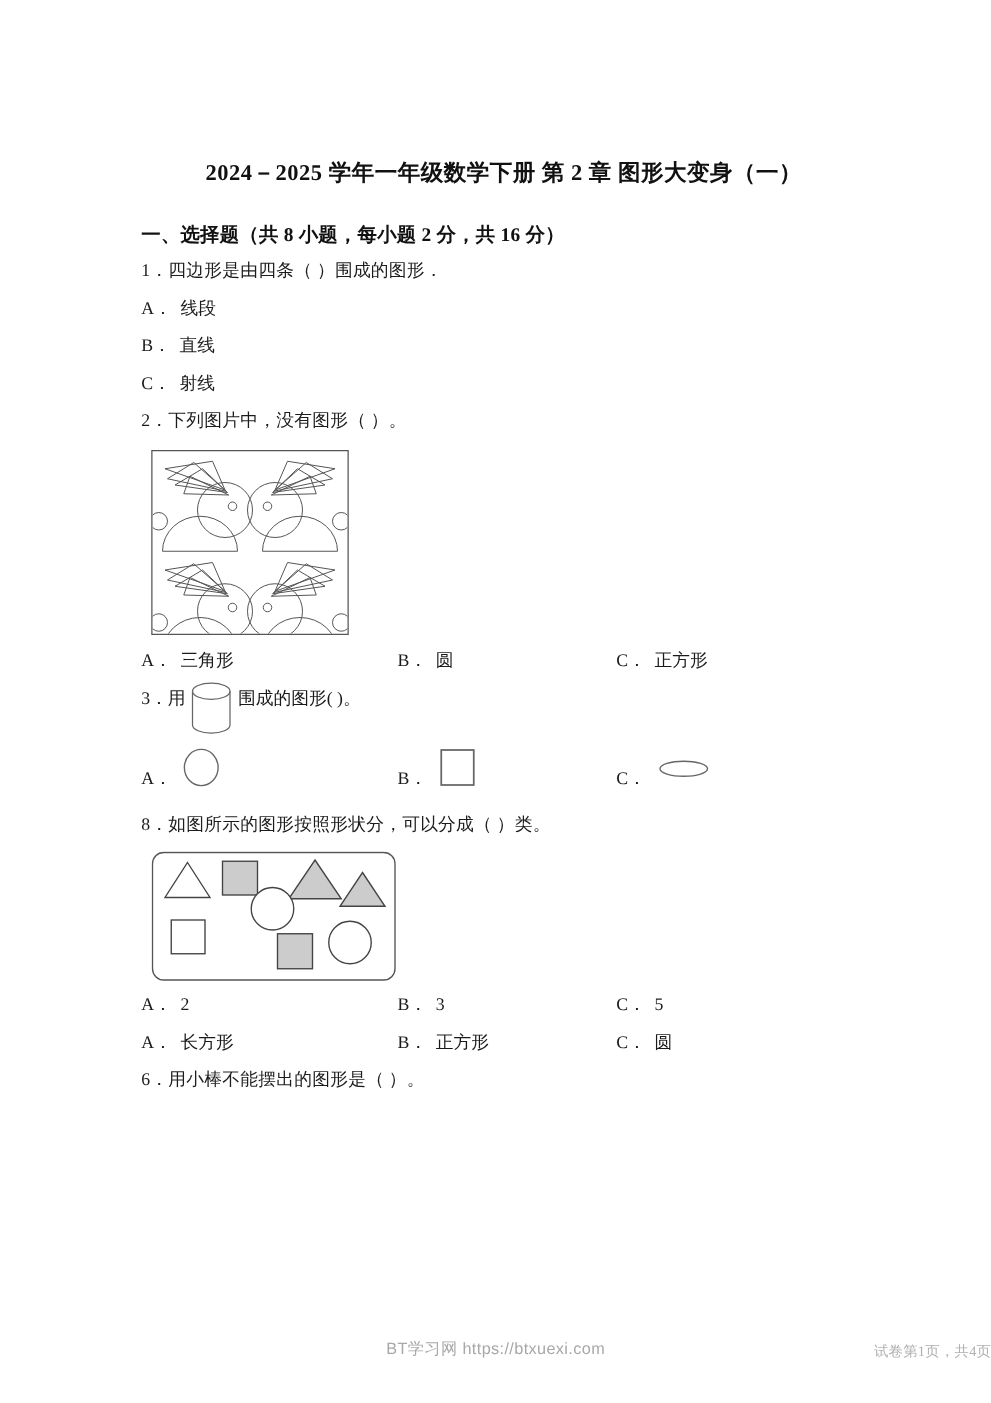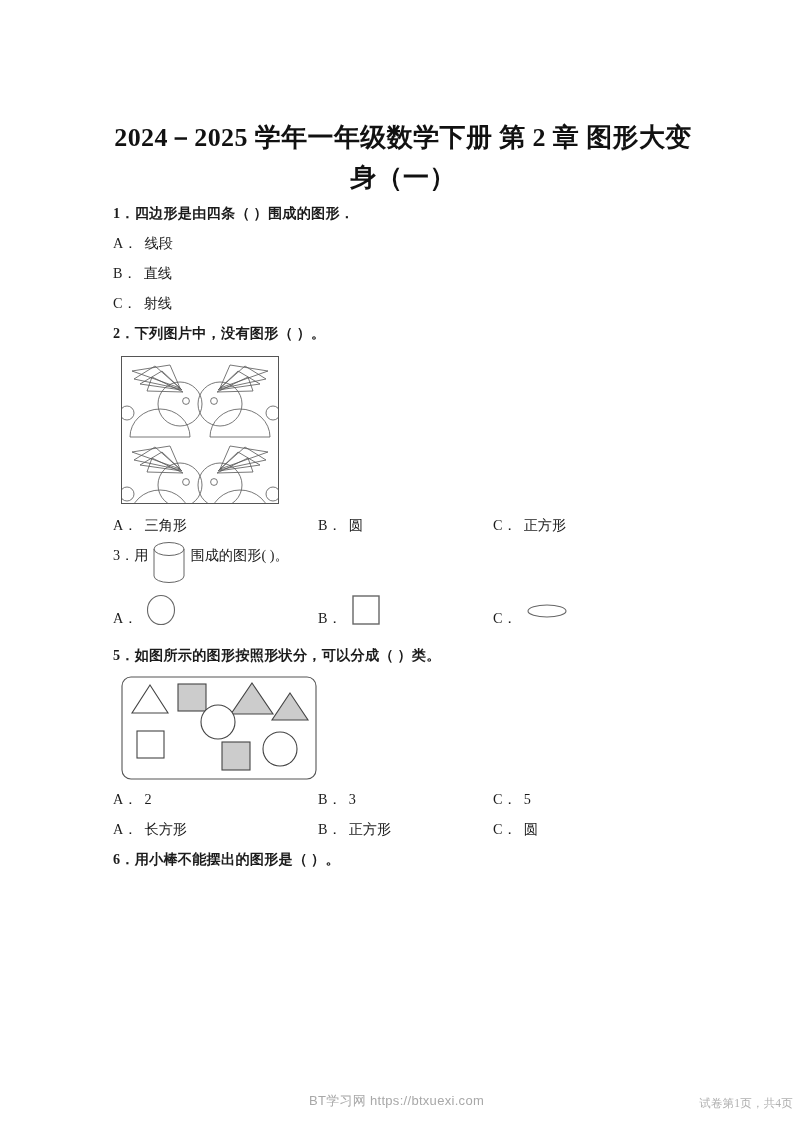--- a/index.html
+++ b/index.html
@@ -27,21 +27,21 @@
     position: absolute;
     left: 113px;
     top: 118px;
     width: 580px;
   }
 
   
   .doc-title {
     text-align: center;
     font-weight: bold;
-    font-size: 26px;
+    font-size: 18px;
     line-height: 40px;
     letter-spacing: 0.4px;
     color: #111;
   }
   .doc-title .line2 { display: block; }
 
   
   .section-heading {
     margin-top: 18px;
     font-weight: bold;
@@ -51,21 +51,20 @@
     color: #111;
   }
 
   
   .question {
     font-size: 14.2px;
     line-height: 30px;
     letter-spacing: 0.2px;
     color: #1c1c1c;
     white-space: nowrap;
-    font-weight: bold;
   }
   .q-inline {
     display: flex;
     align-items: flex-start;
     line-height: 30px;
     font-size: 14.2px;
   }
 
   .opt-block {
     font-size: 14.2px;
@@ -125,21 +124,20 @@
   .footer {
     position: absolute;
     left: 0;
     top: 1070px;
     width: 675px;
     text-align: center;
     font-size: 12px;
     color: #9a9a9a;
     font-family: "Liberation Sans", sans-serif;
     height: 22px;
-    margin-top: 22px;
   }
   .footer .watermark {
     position: absolute;
     left: 0; top: 0; width: 793px;
     text-align: center;
     color: #a8a8a8;
     letter-spacing: 0.3px;
     font-size: 13px;
   }
   .footer .pageno {
@@ -156,20 +154,21 @@
 <body>
 
 <div class="page">
 
   <div class="content">
 
     <div class="doc-title">
       <span>2024－2025 学年一年级数学下册  第 2 章  图形大变身（一）</span>
     </div>
 
+    <div class="section-heading">一、选择题（共 8 小题，每小题 2 分，共 16 分）</div>
 
     <div class="question">1．四边形是由四条（  ）围成的图形．</div>
     <div class="opt-block">
       <div class="opt-row">
         <span class="opt-letter">A．</span>
         <span>线段</span>
       </div>
       <div class="opt-row">
         <span class="opt-letter">B．</span>
         <span>直线</span>
@@ -279,21 +278,21 @@
       <span class="opt-col c3">
         <span class="opt-letter">C．</span>
         <span class="glyph">
           <svg width="46" height="24" viewBox="0 0 46 24">
             <ellipse cx="23" cy="12" rx="19" ry="6" fill="none" stroke="#666" stroke-width="1.1"></ellipse>
           </svg>
         </span>
       </span>
     </div>
 
-    <div class="question">5．如图所示的图形按照形状分，可以分成（   ）类。</div>
+    <div class="question">8．如图所示的图形按照形状分，可以分成（   ）类。</div>
 
     <div class="fig-q4">
       <svg width="196" height="104" viewBox="0 0 196 104">
         <rect x="1" y="1" width="194" height="102" rx="9" ry="9" fill="none" stroke="#555" stroke-width="1.1"></rect>
 
         <polygon points="29,9 47,37 11,37" fill="#ffffff" stroke="#444" stroke-width="1.1"></polygon>
         <rect x="57" y="8" width="28" height="27" fill="#cccccc" stroke="#444" stroke-width="1.1"></rect>
         <polygon points="131,7 152,38 110,38" fill="#cccccc" stroke="#444" stroke-width="1.1"></polygon>
         <polygon points="169,17 187,44 151,44" fill="#cccccc" stroke="#444" stroke-width="1.1"></polygon>
         <circle cx="97" cy="46" r="17" fill="#ffffff" stroke="#444" stroke-width="1.1"></circle>

